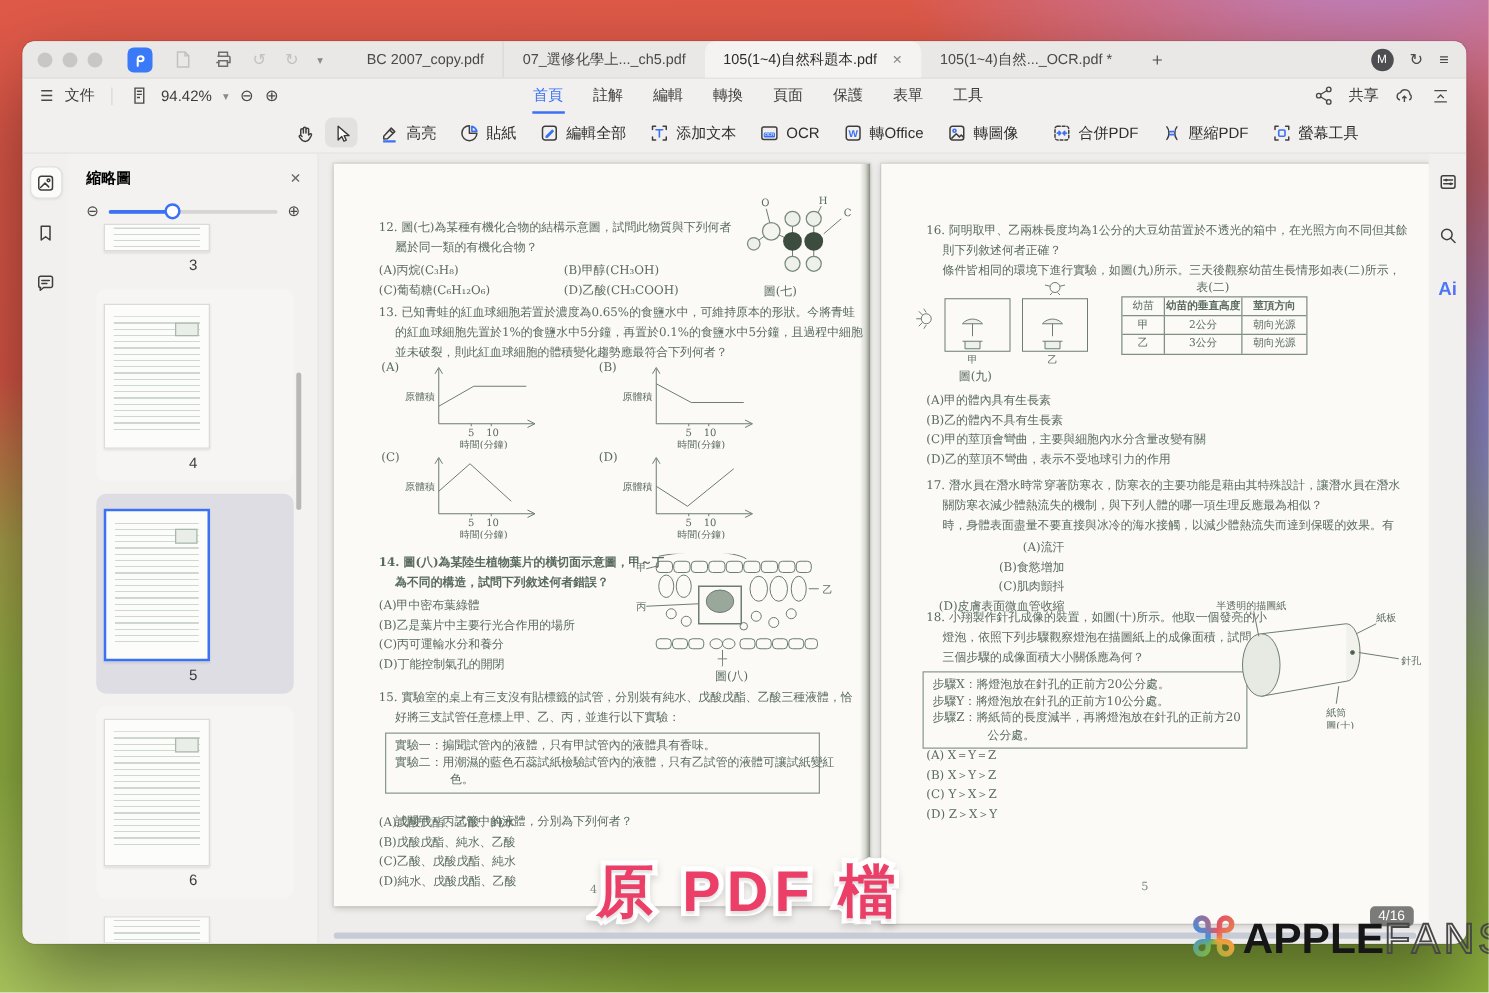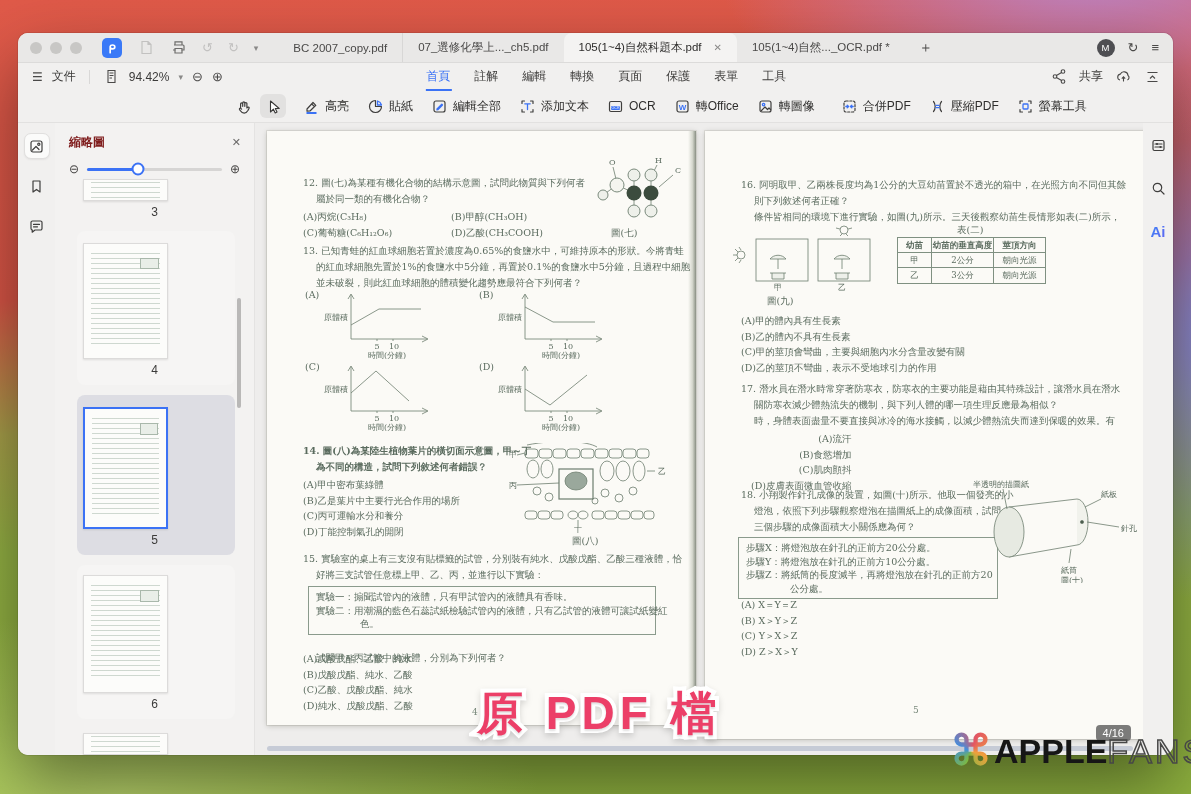--- a/index.html
+++ b/index.html
@@ -63,21 +63,21 @@
 
   
   .bodyrow { display:flex; height:632px; }
   .rail { width:37px; display:flex; flex-direction:column; align-items:center; padding-top:10px; gap:14px; background:#f1f0ef; }
   .railbtn { width:26px; height:26px; border-radius:7px; display:flex; align-items:center; justify-content:center; }
   .railbtn.sel { background:#fbfbfa; border:1px solid #e0dfde; box-shadow:0 1px 2px rgba(0,0,0,.06); }
 
   
   .panel { width:200px; background:#f3f2f1; border-right:1px solid #e4e3e2; position:relative; overflow:hidden; }
   .panel-head { display:flex; align-items:center; justify-content:space-between; padding:11px 13px 0 14px; }
-  .panel-title { font-size:12px; font-weight:bold; color:#7f1d1d; }
+  .panel-title { font-size:12px; font-weight:bold; color:#000000; }
   .panel-x { font-size:11px; color:#6a6968; }
   .sliderrow { display:flex; align-items:center; gap:8px; padding:11px 14px 0; }
   .track { flex:1; height:3px; background:#d6d5d4; border-radius:2px; position:relative; }
   .track .fill { position:absolute; left:0; top:0; height:3px; width:38%; background:#3b72f5; border-radius:2px; }
   .knob { position:absolute; left:38%; top:50%; transform:translate(-50%,-50%); width:13px; height:13px; border-radius:50%; background:#fff; border:2px solid #3b72f5; }
   .card { position:absolute; left:22px; width:158px; border-radius:8px; background:#f6f5f4; }
   .card.sel { background:#dddde3; }
   .thumb { position:absolute; left:28px; width:85px; background:#fcfcfa; border:1px solid #dcdbda; box-shadow:0 1px 2px rgba(0,0,0,.1); overflow:hidden; }
   .thumb.sel { border:2px solid #3b72f5; }
   .tlines { position:absolute; left:9%; right:9%; top:8%; bottom:10%;
@@ -559,21 +559,21 @@
                 <path d="M106 3 L110 4 M122 3 L118 4 M110 11 L112 9 M118 11 L116 9"></path>
               <path d="M48 44 V34 M40 34 c4 -5 12 -5 16 0 Z M40 48 h16 M42 48 v6 h12 v-6" fill="#eef0ea"></path>
               <path d="M112 44 V34 M104 34 c4 -5 12 -5 16 0 Z M104 48 h16 M106 48 v6 h12 v-6" fill="#eef0ea"></path>
             </g>
             <text class="st" x="48" y="65" text-anchor="middle">甲</text>
             <text class="st" x="112" y="65" text-anchor="middle">乙</text>
           </svg>
           <div class="figlab" style="left:62px; top:164px;">圖(九)</div>
           <div class="figlab" style="left:252px; top:93px;">表(二)</div>
           <div class="stable" style="left:192px; top:106px;">
-            <span style="font-weight:bold">幼苗</span>
+            <span style="font-weight:normal">幼苗</span>
             <span style="font-weight:bold">幼苗的垂直高度</span>
             <span style="font-weight:bold">莖頂方向</span>
             <span>甲</span>
             <span>2公分</span>
             <span>朝向光源</span>
             <span>乙</span>
             <span>3公分</span>
             <span>朝向光源</span>
           </div>
           <div class="optblk" style="left:36px; top:182px;">

